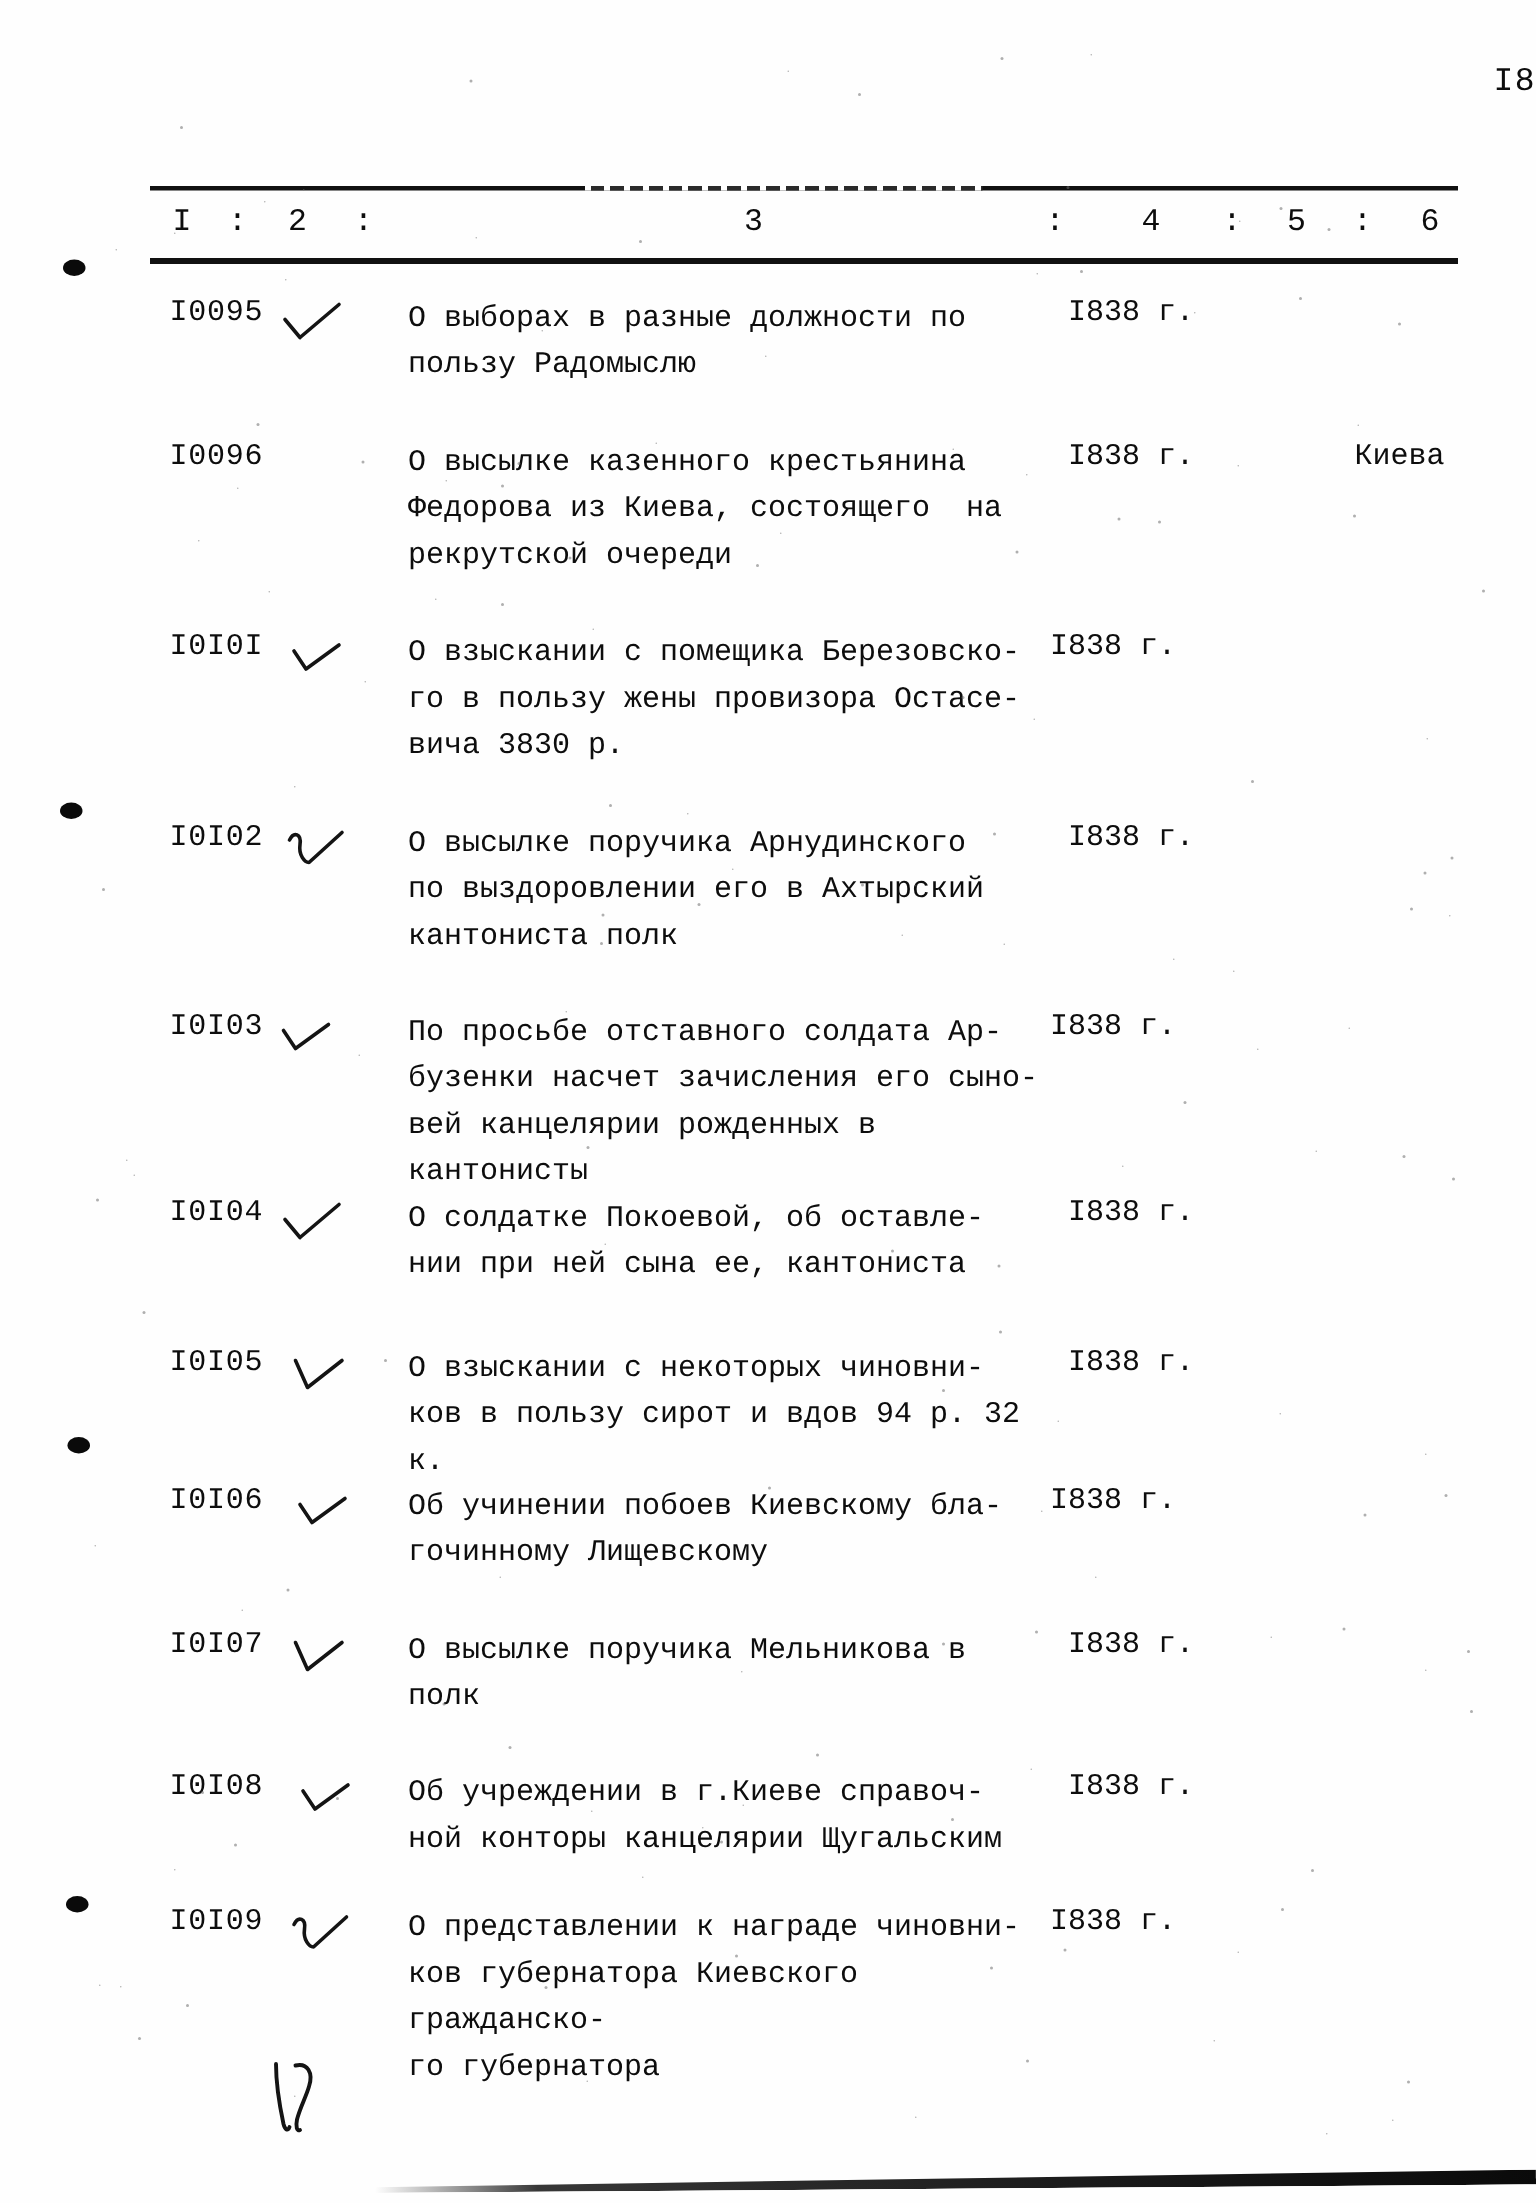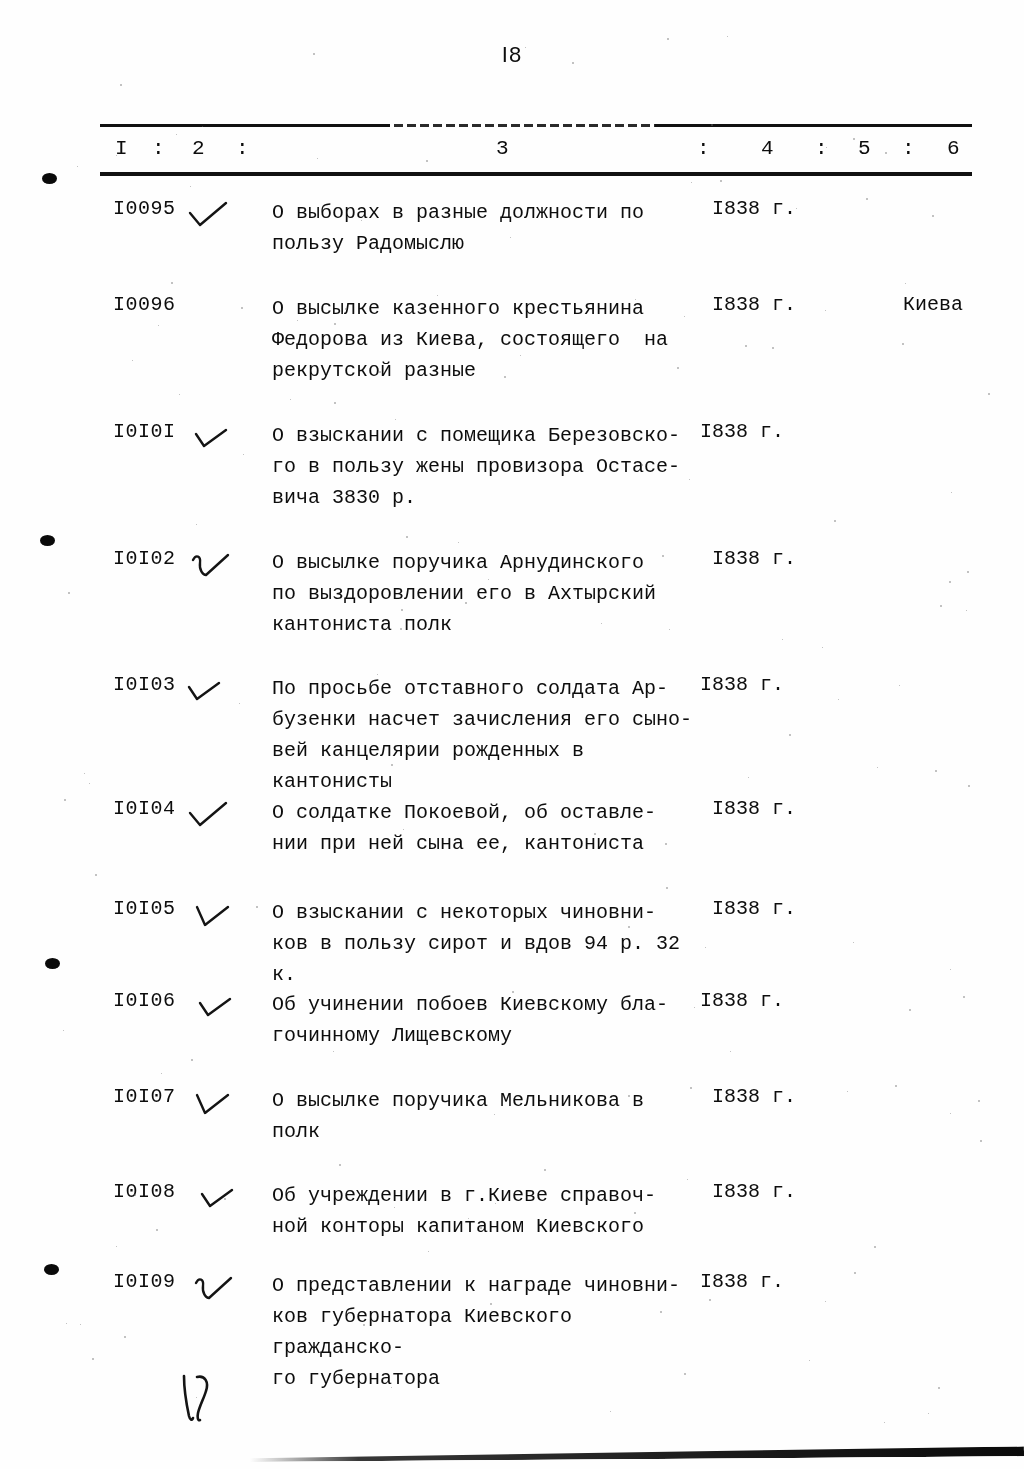--- a/index.html
+++ b/index.html
@@ -17,24 +17,24 @@
     font-family: "Liberation Mono", "DejaVu Sans Mono", monospace;
     color: #0d0d0d;
   }
 
   
   .page-number {
     position: absolute;
     left: 0;
     top: 42px;
     width: 1024px;
-    text-align: center;
+    text-align: right;
     font-size: 22px;
     letter-spacing: 1px;
-    font-family: Liberation Sans, sans-serif;
+    font-family: Liberation Mono, monospace;
   }
 
   
   .rule {
     position: absolute;
     background: #111;
   }
   .rule-top {
     left: 100px;
     top: 124px;
@@ -202,21 +202,21 @@
             <path d="M4 12 L14 24 L40 2" stroke="#141414" stroke-width="2.4" fill="none" stroke-linecap="round" stroke-linejoin="round"></path>
           </svg></div>
         <div class="entry-body">О выборах в разные должности по
 пользу Радомыслю</div>
         <div class="entry-date">I838 г.</div>
       </div>
       <div class="entry" style="top: 293px;">
         <div class="entry-num">I0096</div>
         <div class="entry-body">О высылке казенного крестьянина
 Федорова из Киева, состоящего  на
-рекрутской разные</div>
+рекрутской очереди</div>
         <div class="entry-date">I838 г.</div>
         <div class="entry-note">Киева</div>
       </div>
       <div class="entry" style="top: 420px;">
         <div class="entry-num">I0I0I</div>
         <div class="entry-check" style="left: 192px;"><svg viewBox="0 0 44 30" width="44" height="30" aria-hidden="true">
             <path d="M4 10 L12 22 L34 6" stroke="#141414" stroke-width="2.4" fill="none" stroke-linecap="round" stroke-linejoin="round"></path>
           </svg></div>
         <div class="entry-body">О взыскании с помещика Березовско-
 го в пользу жены провизора Остасе-
@@ -278,21 +278,21 @@
         <div class="entry-body">О высылке поручика Мельникова в
 полк</div>
         <div class="entry-date">I838 г.</div>
       </div>
       <div class="entry" style="top: 1180px;">
         <div class="entry-num">I0I08</div>
         <div class="entry-check" style="left: 198px;"><svg viewBox="0 0 44 30" width="44" height="30" aria-hidden="true">
             <path d="M4 10 L12 22 L34 6" stroke="#141414" stroke-width="2.4" fill="none" stroke-linecap="round" stroke-linejoin="round"></path>
           </svg></div>
         <div class="entry-body">Об учреждении в г.Киеве справоч-
-ной конторы капитаном Киевского</div>
+ной конторы канцелярии Щугальским</div>
         <div class="entry-date">I838 г.</div>
       </div>
       <div class="entry" style="top: 1270px;">
         <div class="entry-num">I0I09</div>
         <div class="entry-check" style="left: 193px;"><svg viewBox="0 0 44 30" width="44" height="30" aria-hidden="true">
             <path d="M3 9 C6 3, 11 5, 10 12 C9 19, 13 24, 16 24 L38 4" stroke="#141414" stroke-width="2.4" fill="none" stroke-linecap="round" stroke-linejoin="round"></path>
           </svg></div>
         <div class="entry-body">О представлении к награде чиновни-
 ков губернатора Киевского гражданско-
 го губернатора</div>

